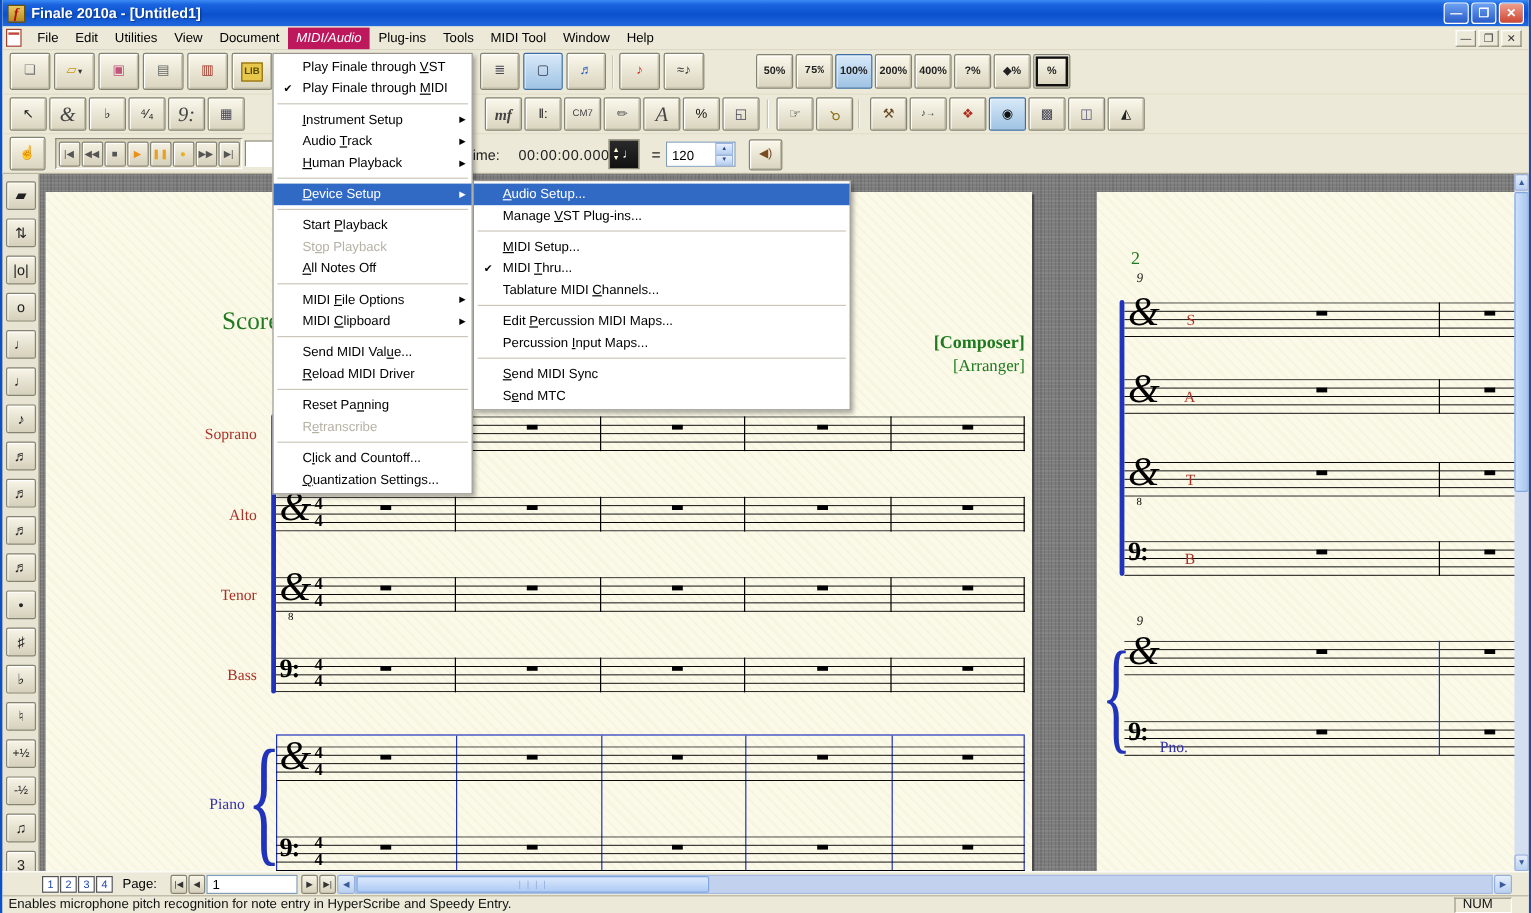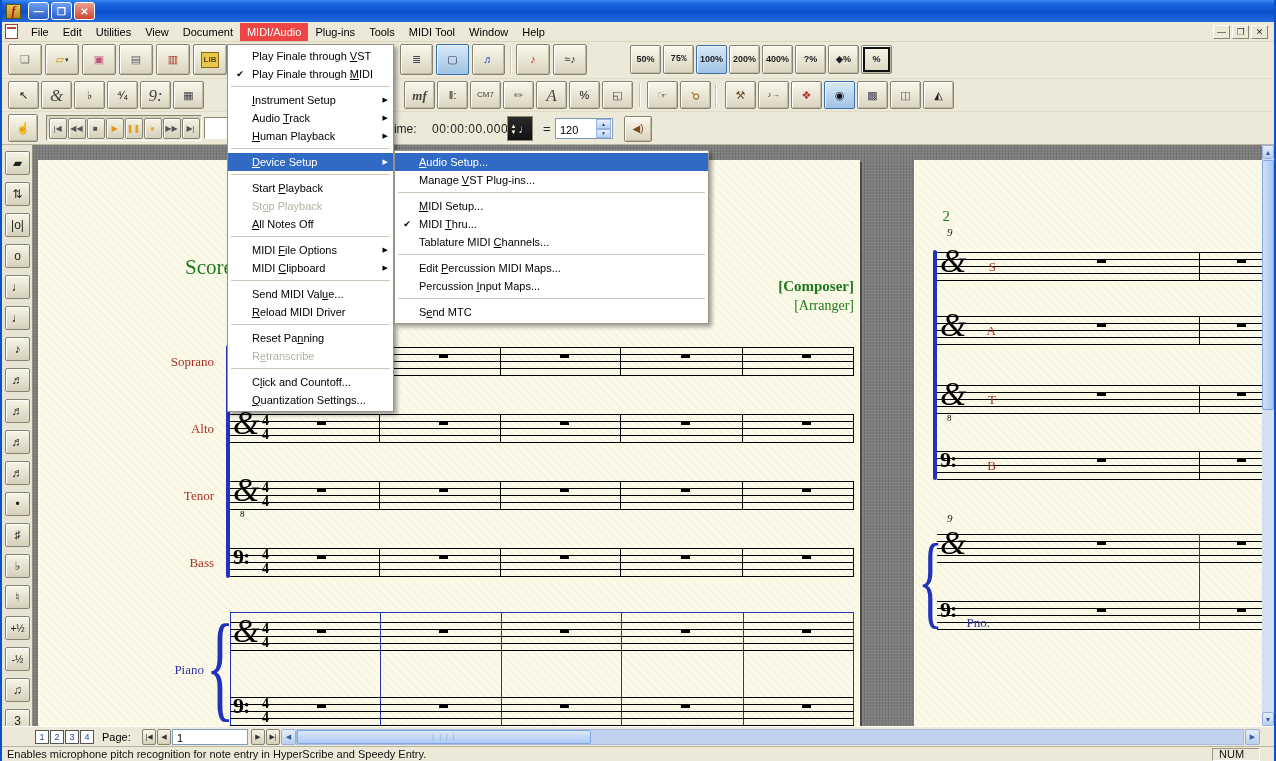--- a/index.html
+++ b/index.html
@@ -18,21 +18,21 @@
   .winbtn{width:21px;height:18px;margin-left:2px;border-radius:3px;border:1px solid #fff;
     display:flex;align-items:center;justify-content:center;color:#fff;font-size:10px;font-weight:bold;
     background:linear-gradient(#6CA1F2,#2A5CC8);}
   .winbtn.close{background:linear-gradient(#F0A08E,#CC4632);}
   
   .menubar{position:absolute;left:0;top:22px;right:0;height:20px;background:#ECE9D8;
     display:flex;align-items:center;border-bottom:1px solid #D8D4C0;}
   .mdi-icon{width:13px;height:15px;background:#fff;border:1px solid #A04030;margin:0 6px 0 3px;position:relative;}
   .mdi-icon::before{content:"";position:absolute;left:1px;top:2px;right:1px;height:2px;background:#C04838;}
   .mb-item{padding:3px 7px;cursor:default;}
-  .mb-item.active{background:#ef4444;color:#fff;}
+  .mb-item.active{background:#be185d;color:#fff;font-style:italic;}
   .mdi-ctrls{margin-left:auto;display:flex;padding-right:6px;}
   .mdibtn{width:17px;height:14px;border:1px solid #fff;border-right-color:#8a8874;border-bottom-color:#8a8874;
     background:#ECE9D8;font-size:9px;display:flex;align-items:center;justify-content:center;color:#333;margin-left:2px;}
   
   .tb{position:absolute;left:0;right:0;background:#ECE9D8;}
   .tb1{top:42px;height:37px;border-bottom:1px solid #E0DCC8;}
   .tb2{top:79px;height:33px;border-bottom:1px solid #E0DCC8;}
   .tb3{top:112px;height:33px;border-bottom:1px solid #B8B4A0;}
   .tbtn{position:absolute;border:1px solid #858371;border-radius:2px;
     background:linear-gradient(#FBF8EC,#D9D4BE);
@@ -142,20 +142,21 @@
   .msep{height:1px;background:#CBC7BB;margin:3px 3px 4px 3px;}
   u{text-decoration:underline;}
 </style>
 </head>
 <body>
 
 <div class="app">
 
   <div class="titlebar">
     <div class="fin-icon">f</div>
+    <div class="title-text">Finale 2010a - [Untitled1]</div>
     <div class="winbtn">—</div>
     <div class="winbtn">❐</div>
     <div class="winbtn close">✕</div>
   </div>
 
   <div class="menubar">
     <div class="mdi-icon"></div>
     <div id="mb-items" style="display:flex;">
         <div class="mb-item">File</div>
         <div class="mb-item">Edit</div>
@@ -721,18 +722,23 @@
         <span class="arr"></span>
       </div>
       <div class="mi">
         <span class="gut"></span>
         <span class="lab">Percussion <u>I</u>nput Maps...</span>
         <span class="arr"></span>
       </div>
       <div class="msep"></div>
       <div class="mi">
         <span class="gut"></span>
+        <span class="lab"><u>S</u>end MIDI Sync</span>
+        <span class="arr"></span>
+      </div>
+      <div class="mi">
+        <span class="gut"></span>
         <span class="lab">S<u>e</u>nd MTC</span>
         <span class="arr"></span>
       </div>
     </div>
 
 </div>
 
 </body></html>

